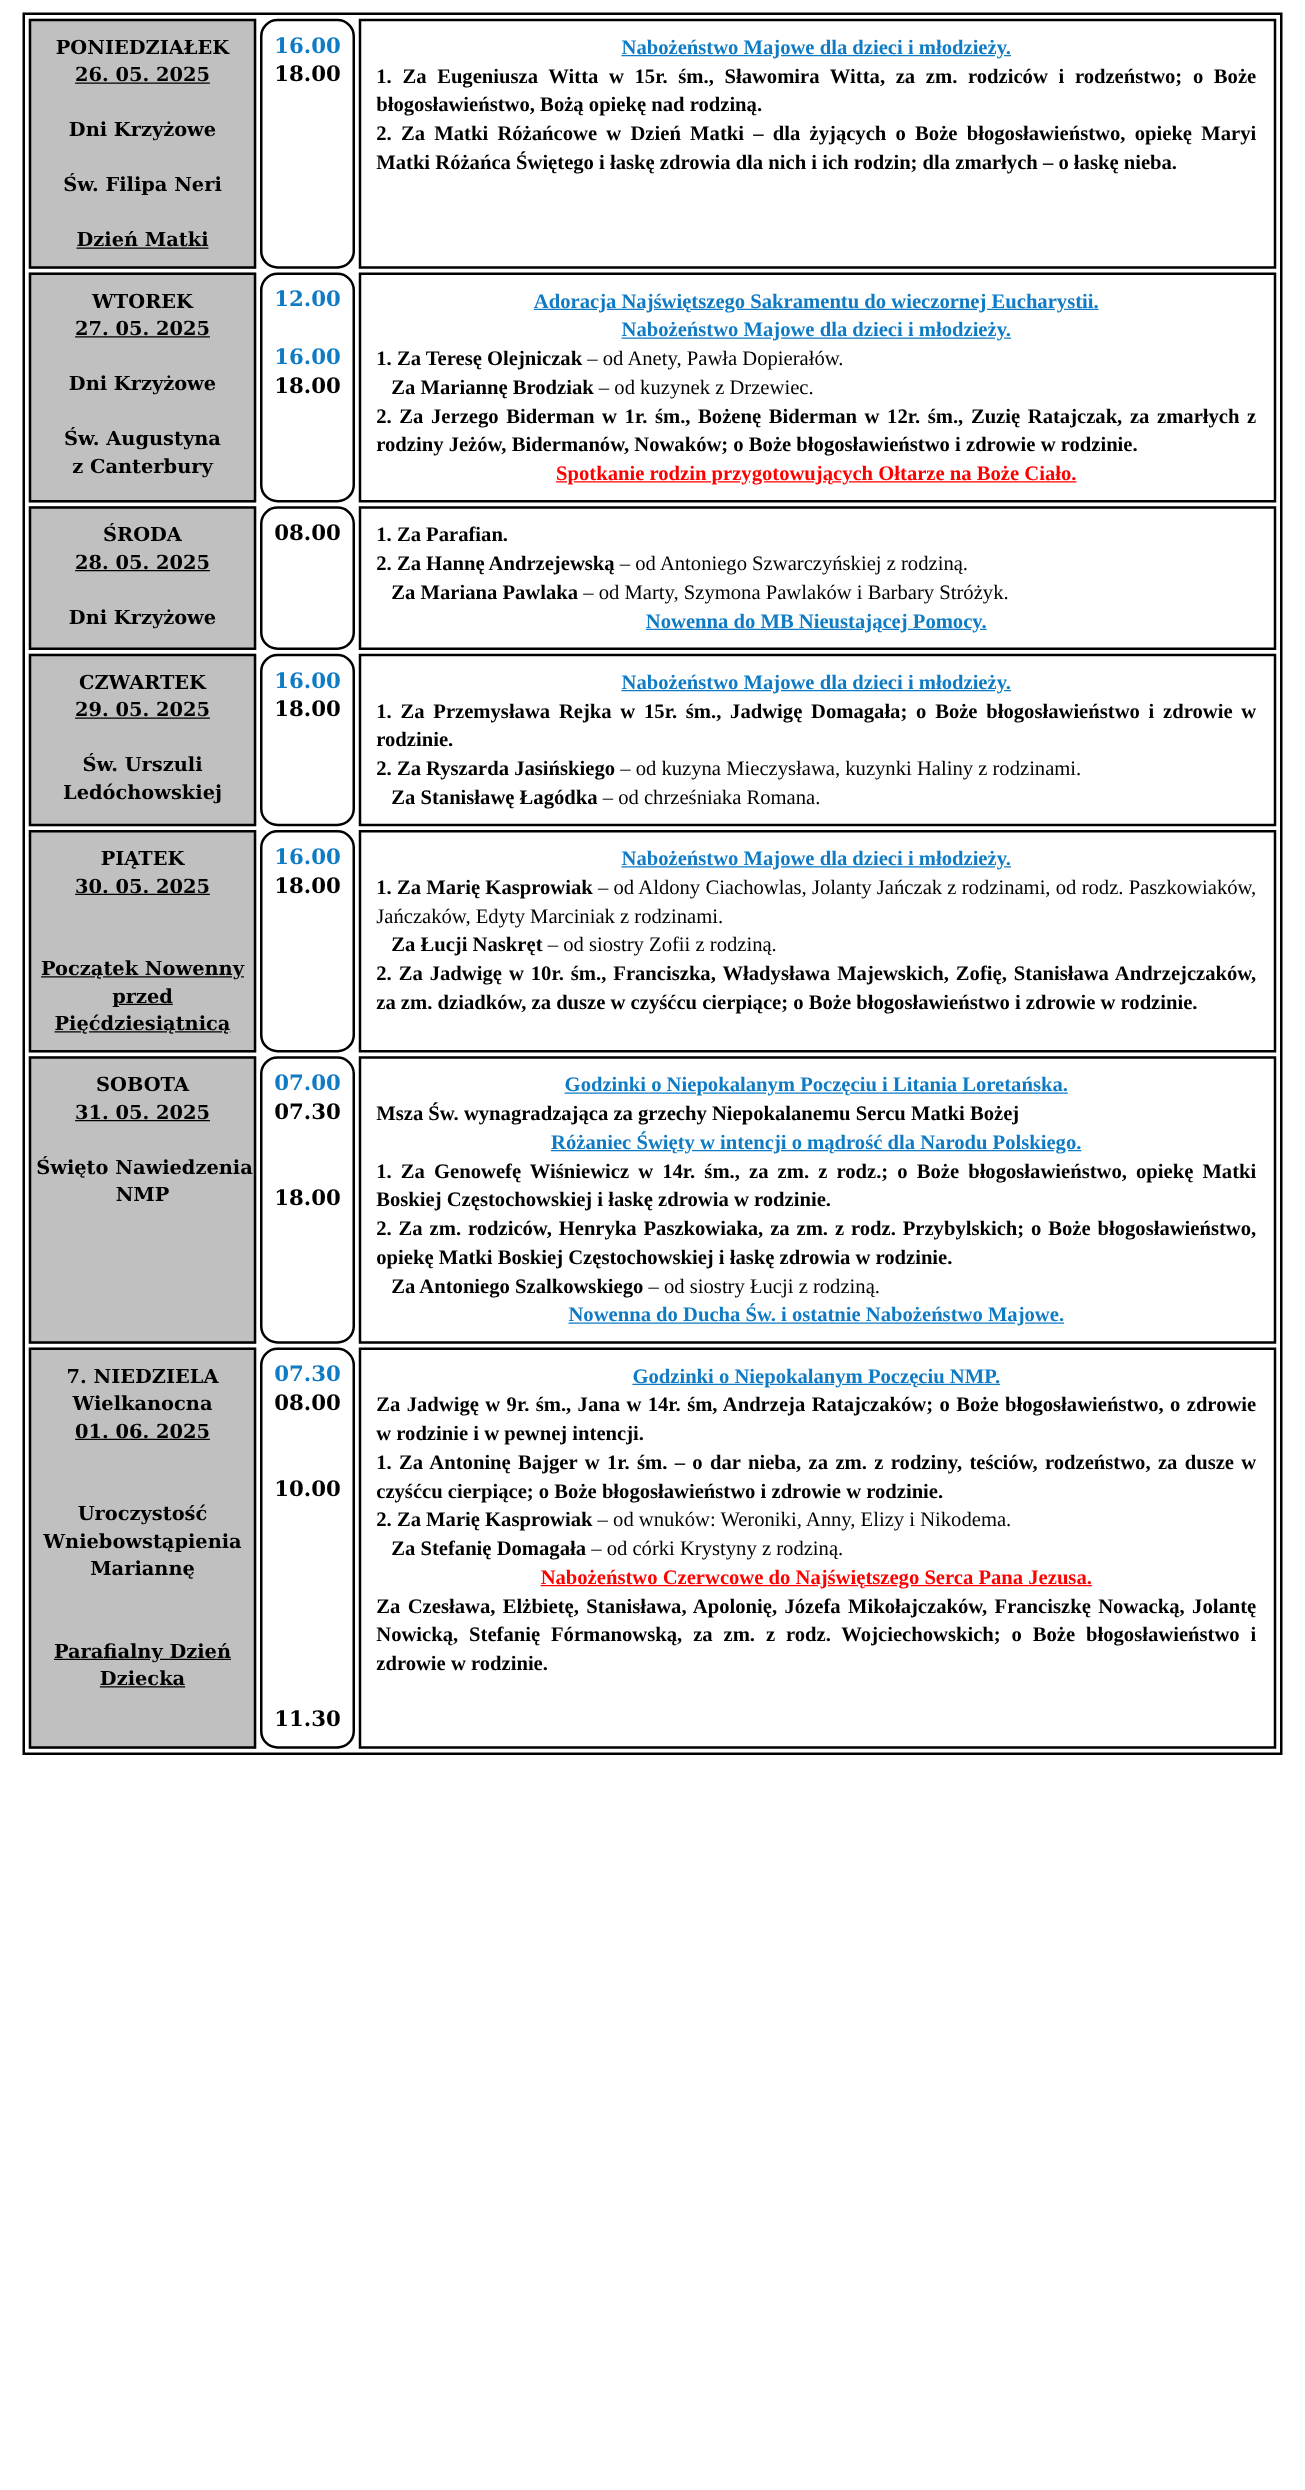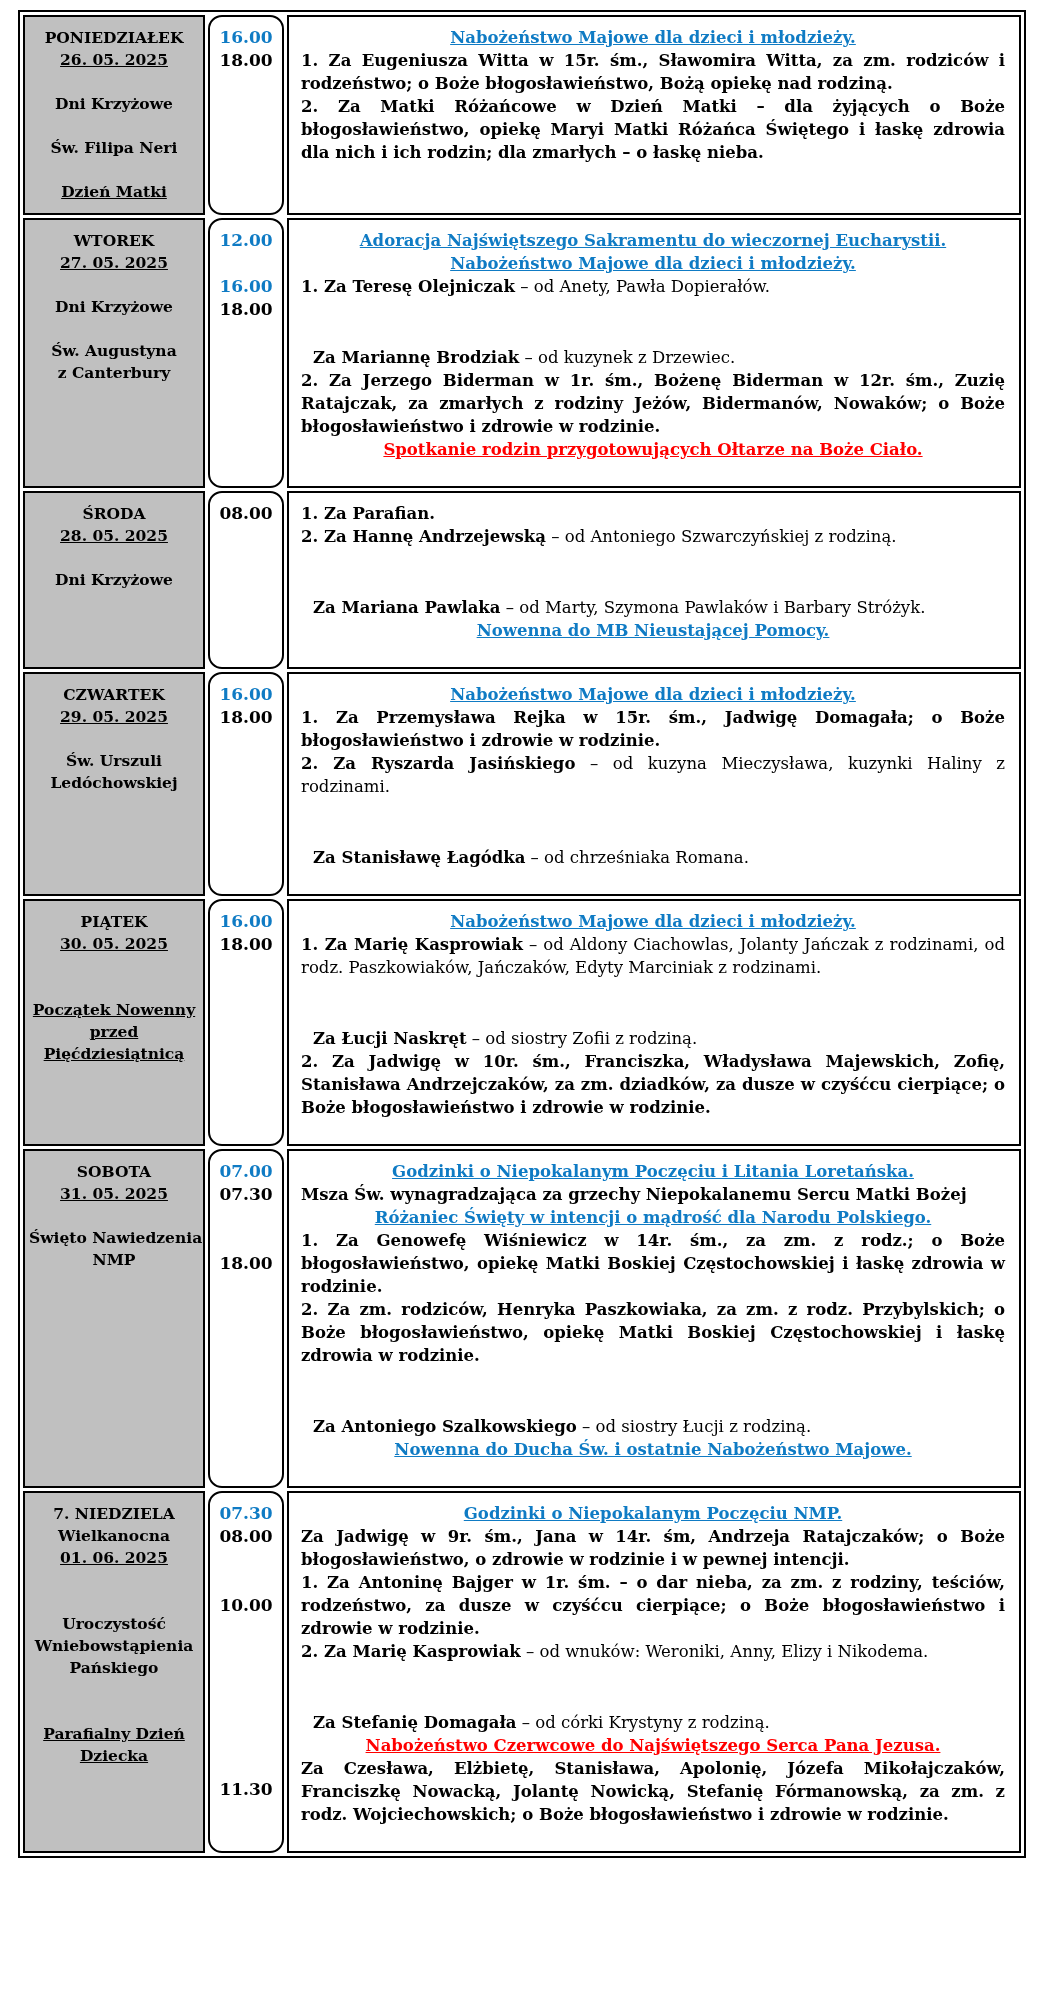--- a/index.html
+++ b/index.html
@@ -36,30 +36,31 @@
     font-size:17px;
     line-height:23px;
     border-radius:14px;
   }
   .time-line.blue{color:var(--blue,#0F7BC4);}
   .g1{margin-top:23px;}
   .g2{margin-top:46px;}
   .g7{margin-top:161px;}
 
   td.content{
-    padding:9px 14px 25px 12px;
+    padding:9px 14px 10px 12px;
     font-size:16.5px;
     line-height:23px;
+    font-family:Liberation Serif, serif;
   }
   .blk{margin:0;}
   .blk.h{text-align:center;font-weight:bold;text-decoration:underline;}
   .blk.h.blue{color:var(--blue,#0F7BC4);}
   .blk.h.red{color:var(--red,#FF0000);}
   .blk.p{text-align:justify;}
-  .blk.p.indent{padding-left:12px;margin-top:48px;}
+  .blk.p.indent{padding-left:12px;}
   .blk.p b{font-weight:bold;}
 
   .footer{
     margin-top:58px;
     padding-right:26px;
     text-align:right;
     color:var(--blue,#0F7BC4);
     font-weight:bold;
     font-size:19.5px;
   }
@@ -192,21 +193,21 @@
             <div class="blk h blue">Nowenna do Ducha Św. i ostatnie Nabożeństwo Majowe.</div>
           </td>
         </tr>
         <tr>
           <td class="day">
             <div class="day-line">7. NIEDZIELA</div>
             <div class="day-line">Wielkanocna</div>
             <div class="day-line u">01. 06. 2025</div>
             <div class="day-line g2">Uroczystość</div>
             <div class="day-line">Wniebowstąpienia</div>
-            <div class="day-line">Pańskiego</div>
+            <div class="day-line">Mariannę</div>
             <div class="day-line u g2">Parafialny Dzień</div>
             <div class="day-line u">Dziecka</div>
           </td>
           <td class="time">
             <div class="time-line blue">07.30</div>
             <div class="time-line">08.00</div>
             <div class="time-line g2">10.00</div>
             <div class="time-line g7">11.30</div>
           </td>
           <td class="content">

